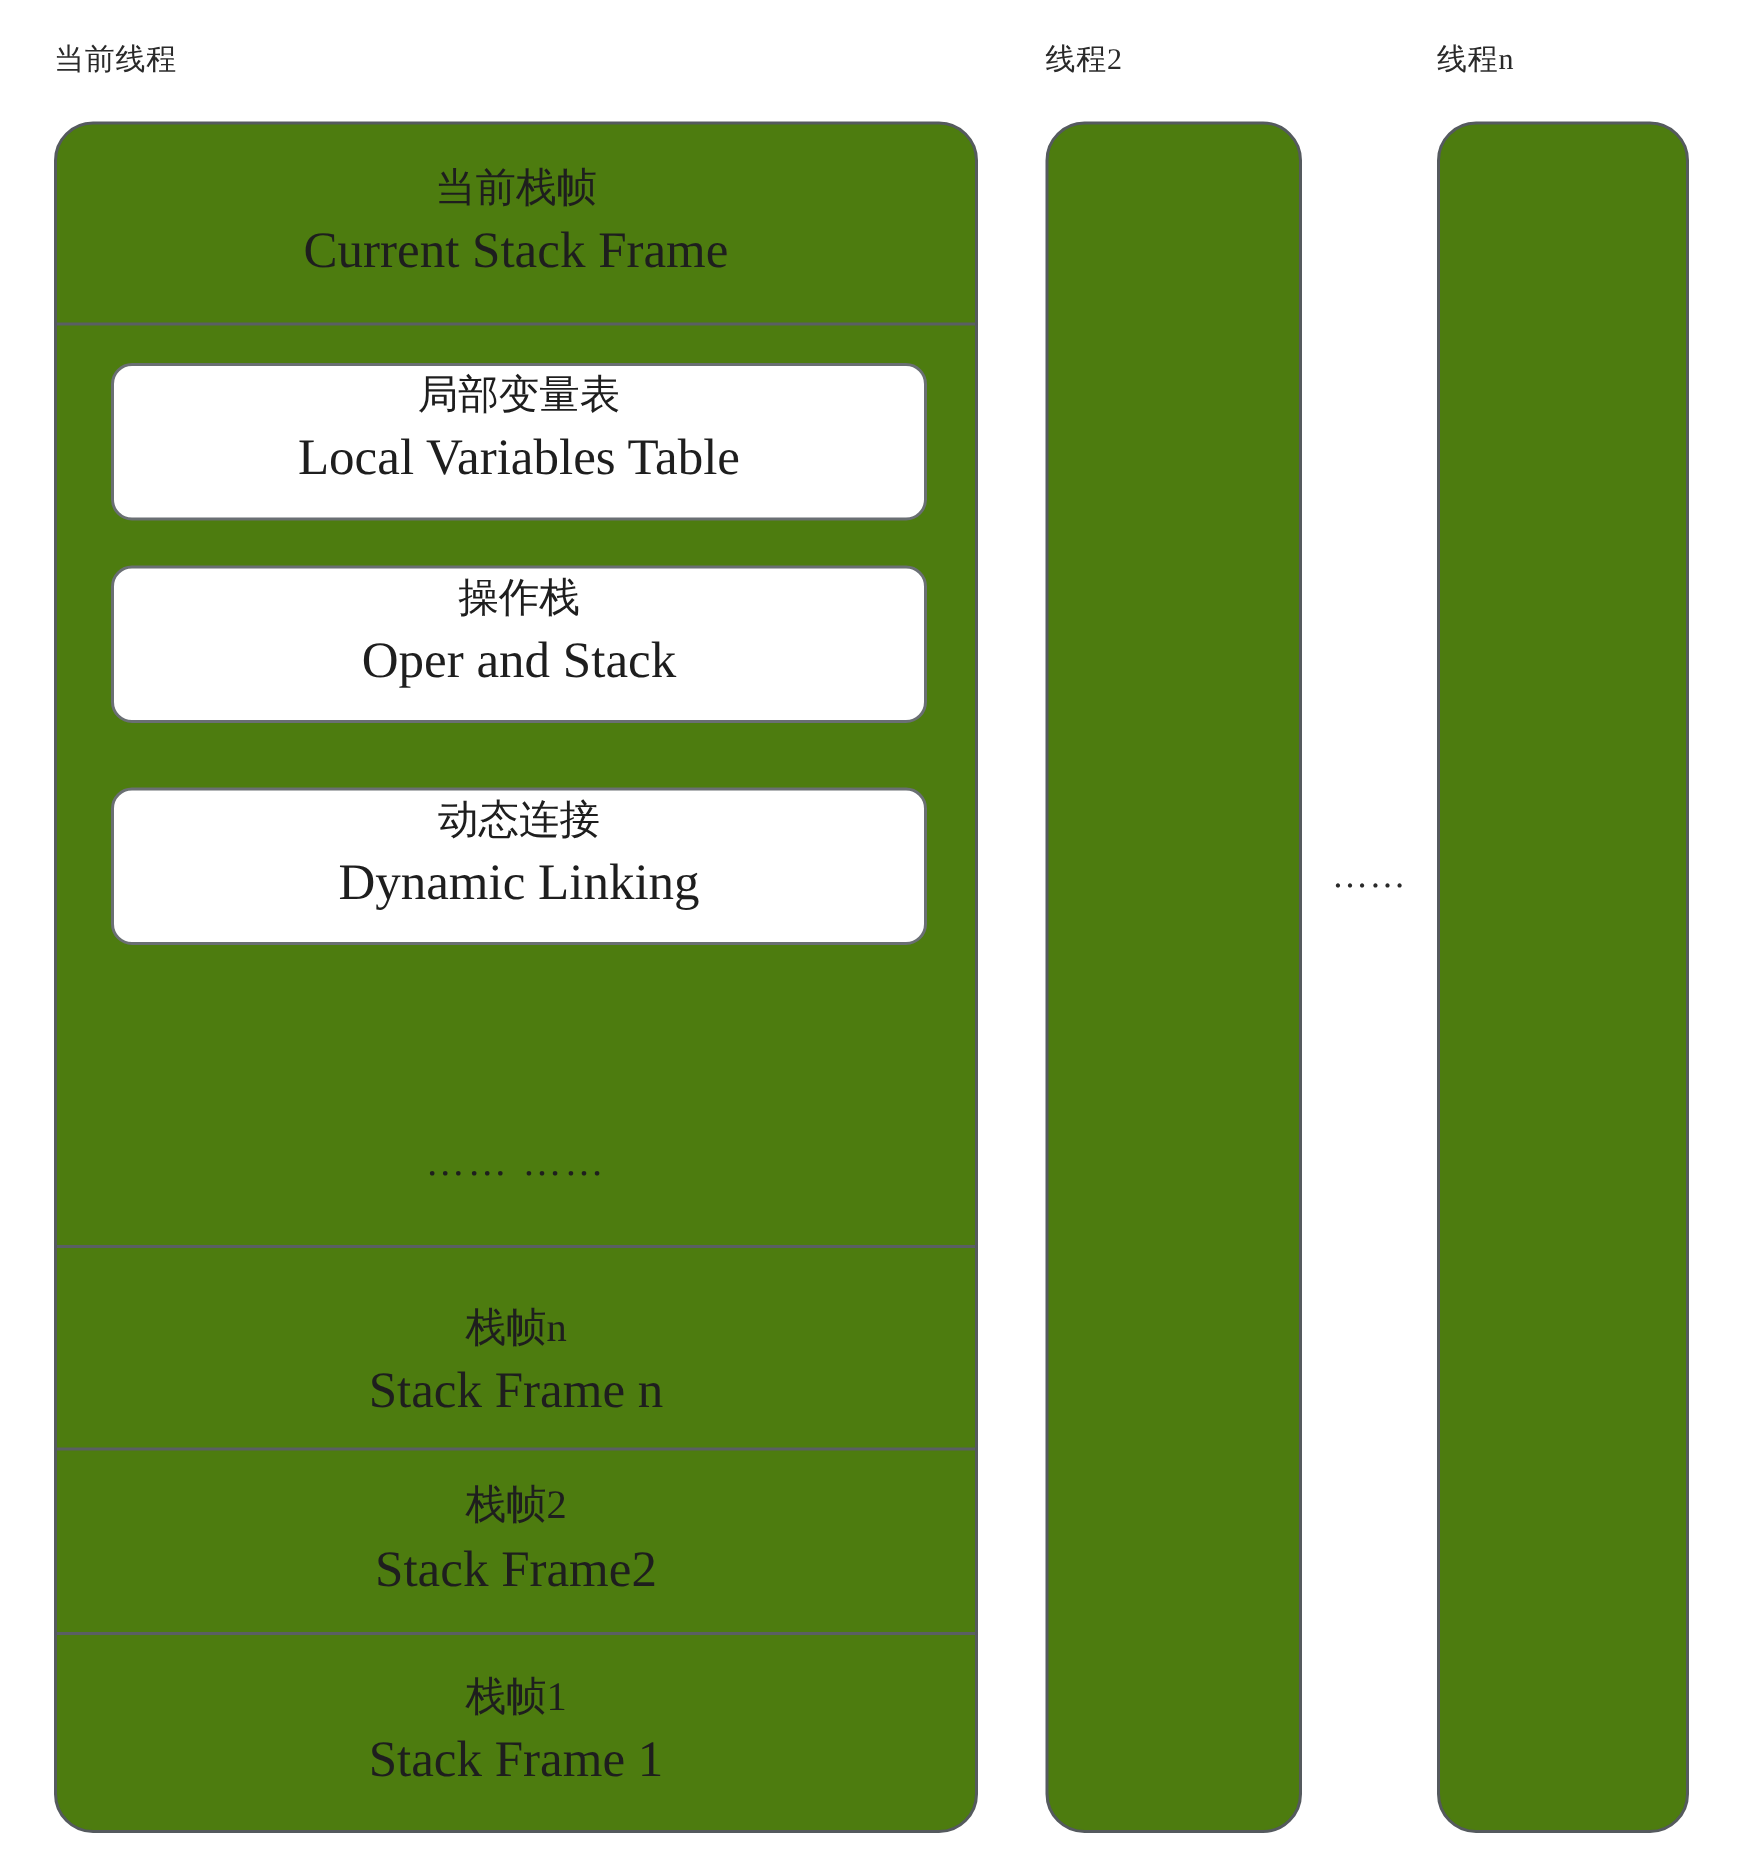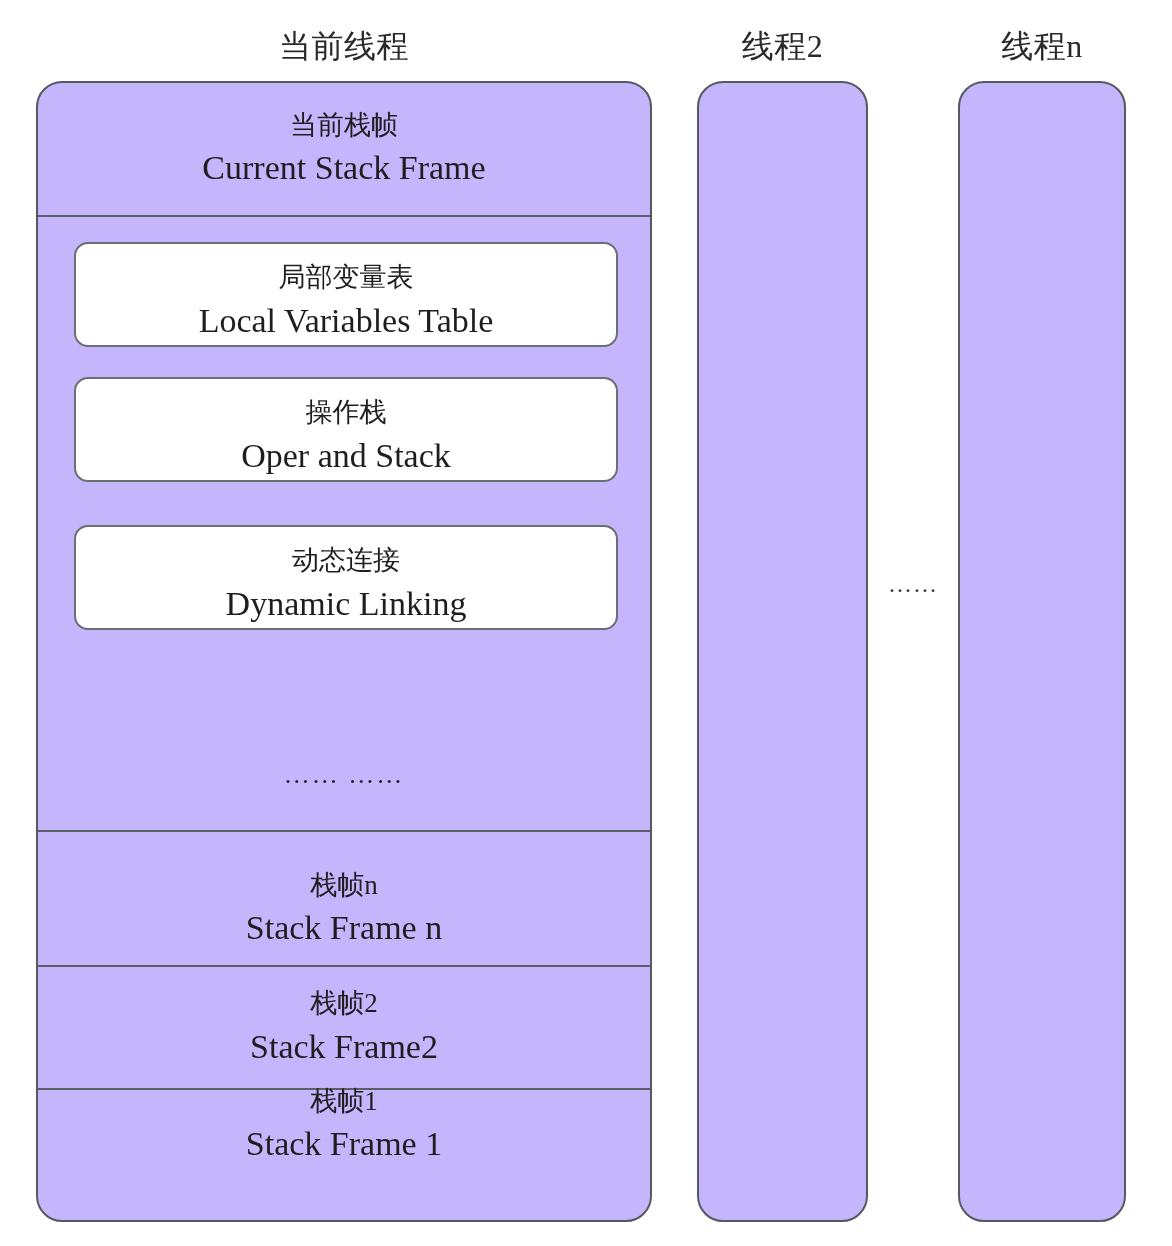--- a/index.html
+++ b/index.html
@@ -21,38 +21,38 @@
     position: absolute;
     left: 0;
     top: 0;
     width: 1172px;
     height: 1246px;
   }
 
   
   .col-header {
     position: absolute;
-    text-align: center;
-    font-size: 32px;
+    text-align: left;
+    font-size: 20px;
     line-height: 1;
     color: #2a2a2a;
     white-space: nowrap;
     letter-spacing: 0.5px;
   }
   #hdr-current { left: 36px;  top: 30px;  width: 616px; }
   #hdr-t2      { left: 697px; top: 30px;  width: 171px; }
   #hdr-tn      { left: 958px; top: 30px;  width: 168px; }
 
   
   .thread-box {
     position: absolute;
     box-sizing: border-box;
     border: 2px solid #555a5e;
     border-radius: 26px;
-    background: #c4b5fd;
+    background: #4d7c0f;
   }
   #main-stack {
     left: 36px;
     top: 81px;
     width: 616px;
     height: 1141px;
   }
   #thread2-box {
     left: 697px;
     top: 81px;
@@ -86,21 +86,21 @@
   }
 
   
   #sec-current-frame { top: 0px;   height: 132px; }
   #div-1             { top: 132px; }
   #div-2             { top: 747px; }
   #sec-frame-n       { top: 749px; height: 154px; }
   #div-3             { top: 882px; }
   #sec-frame-2       { top: 884px; height: 121px; }
   #div-4             { top: 1005px; }
-  #sec-frame-1       { top: 977px; height: 130px; }
+  #sec-frame-1       { top: 1007px; height: 130px; }
 
   .label {
     text-align: center;
     white-space: nowrap;
   }
   .label .cn {
     display: block;
     font-size: 27px;
     line-height: 1.42;
     color: #1e1e1e;
@@ -127,21 +127,21 @@
     left: 36px;
     width: 544px;
     height: 105px;
     box-sizing: border-box;
     border: 2px solid #6a6f73;
     border-radius: 14px;
     background: #ffffff;
     display: flex;
     flex-direction: column;
     align-items: center;
-    justify-content: flex-end;
+    justify-content: flex-start;
   }
   #inner-0 { top: 25px; }
   #inner-1 { top: 160px; }
   #inner-2 { top: 308px; }
   #inner-3 { top: 429px; }
 
   .inner-ellipsis {
     position: absolute;
     left: 0;
     top: 545px;

